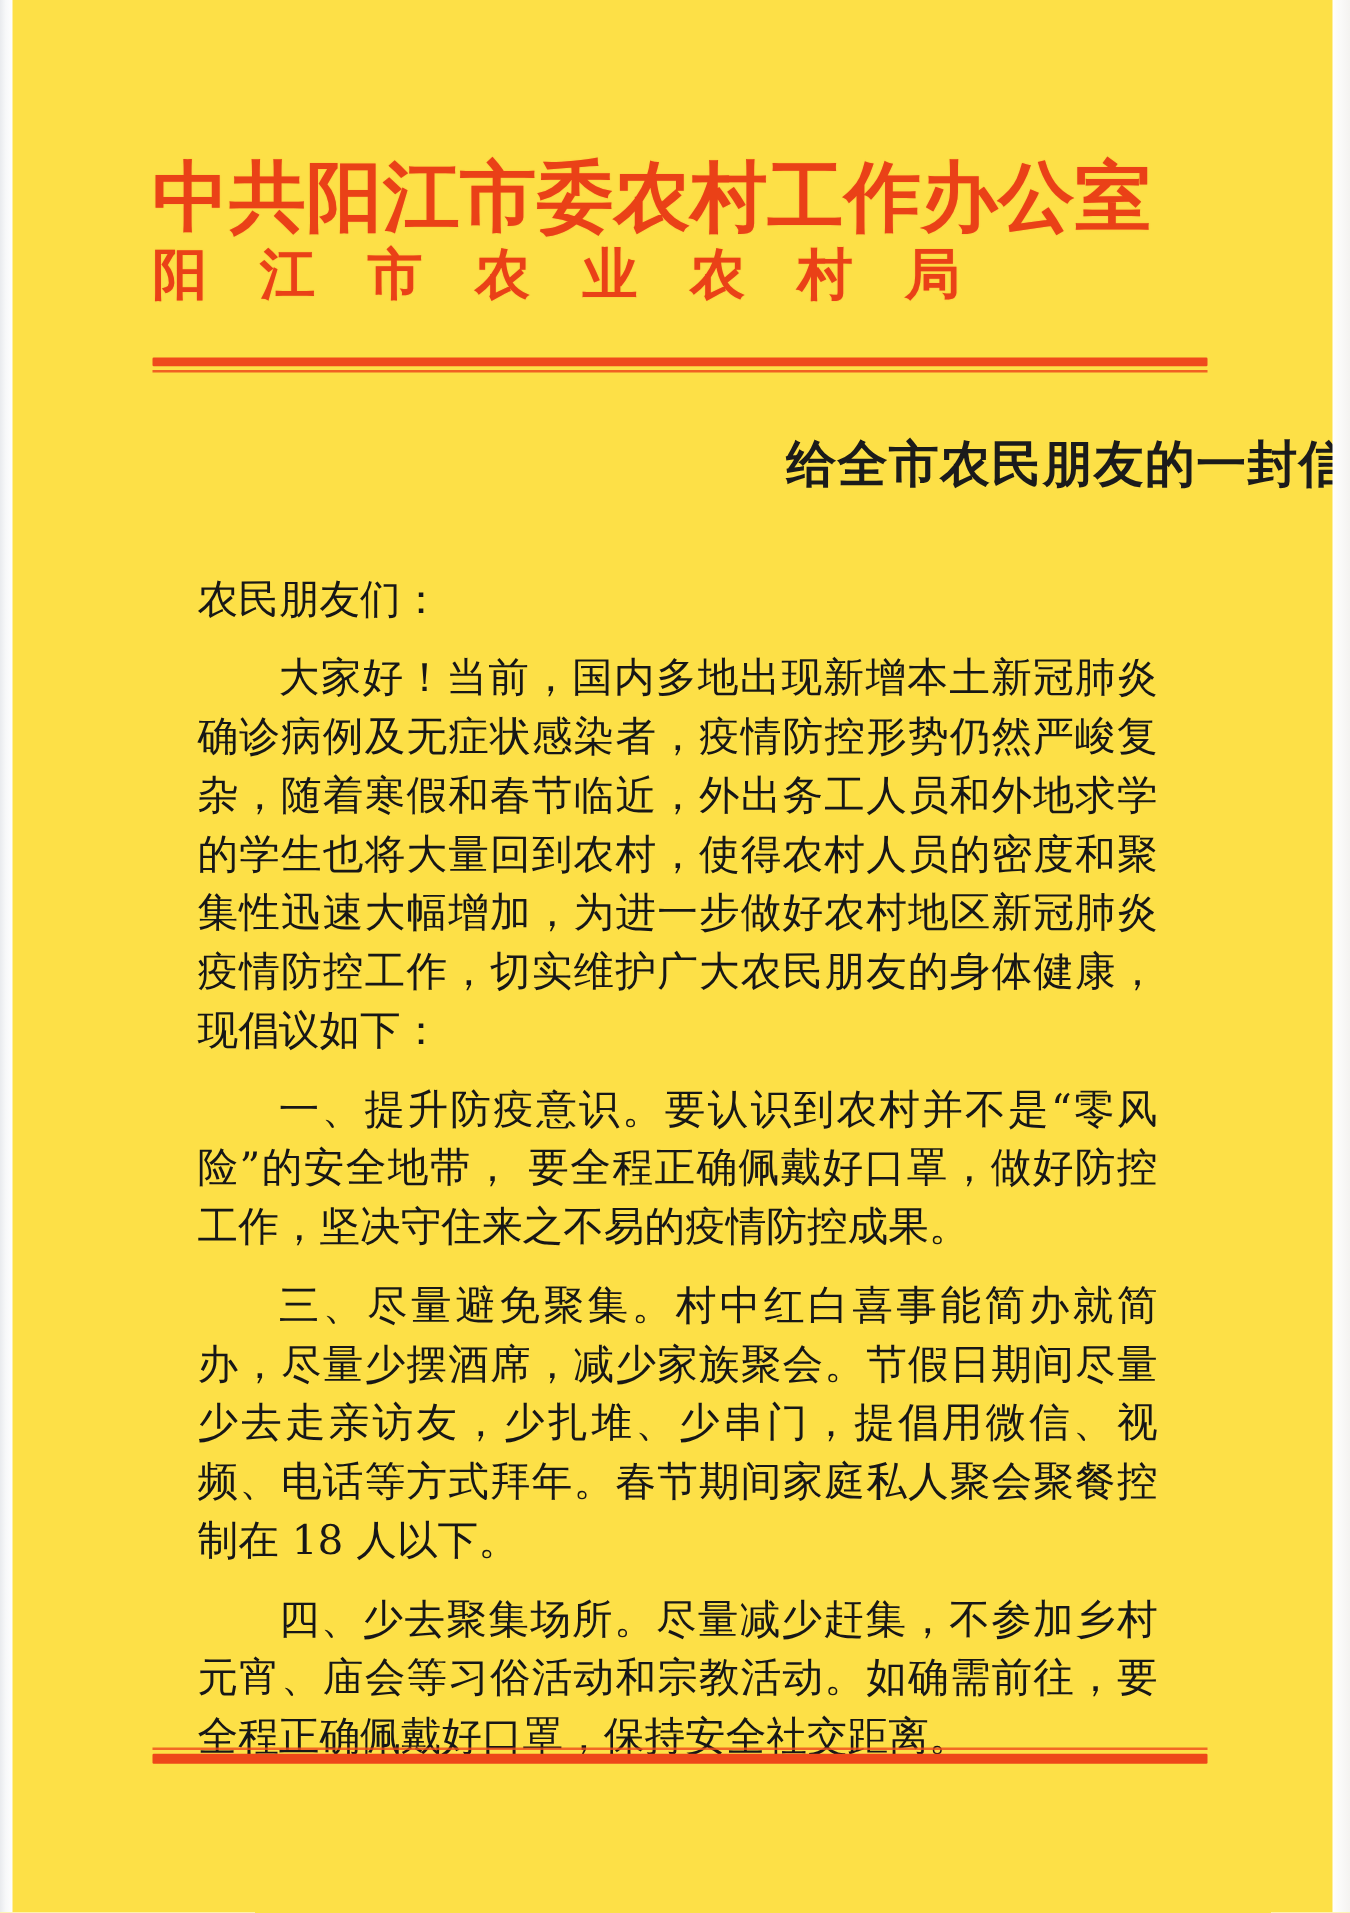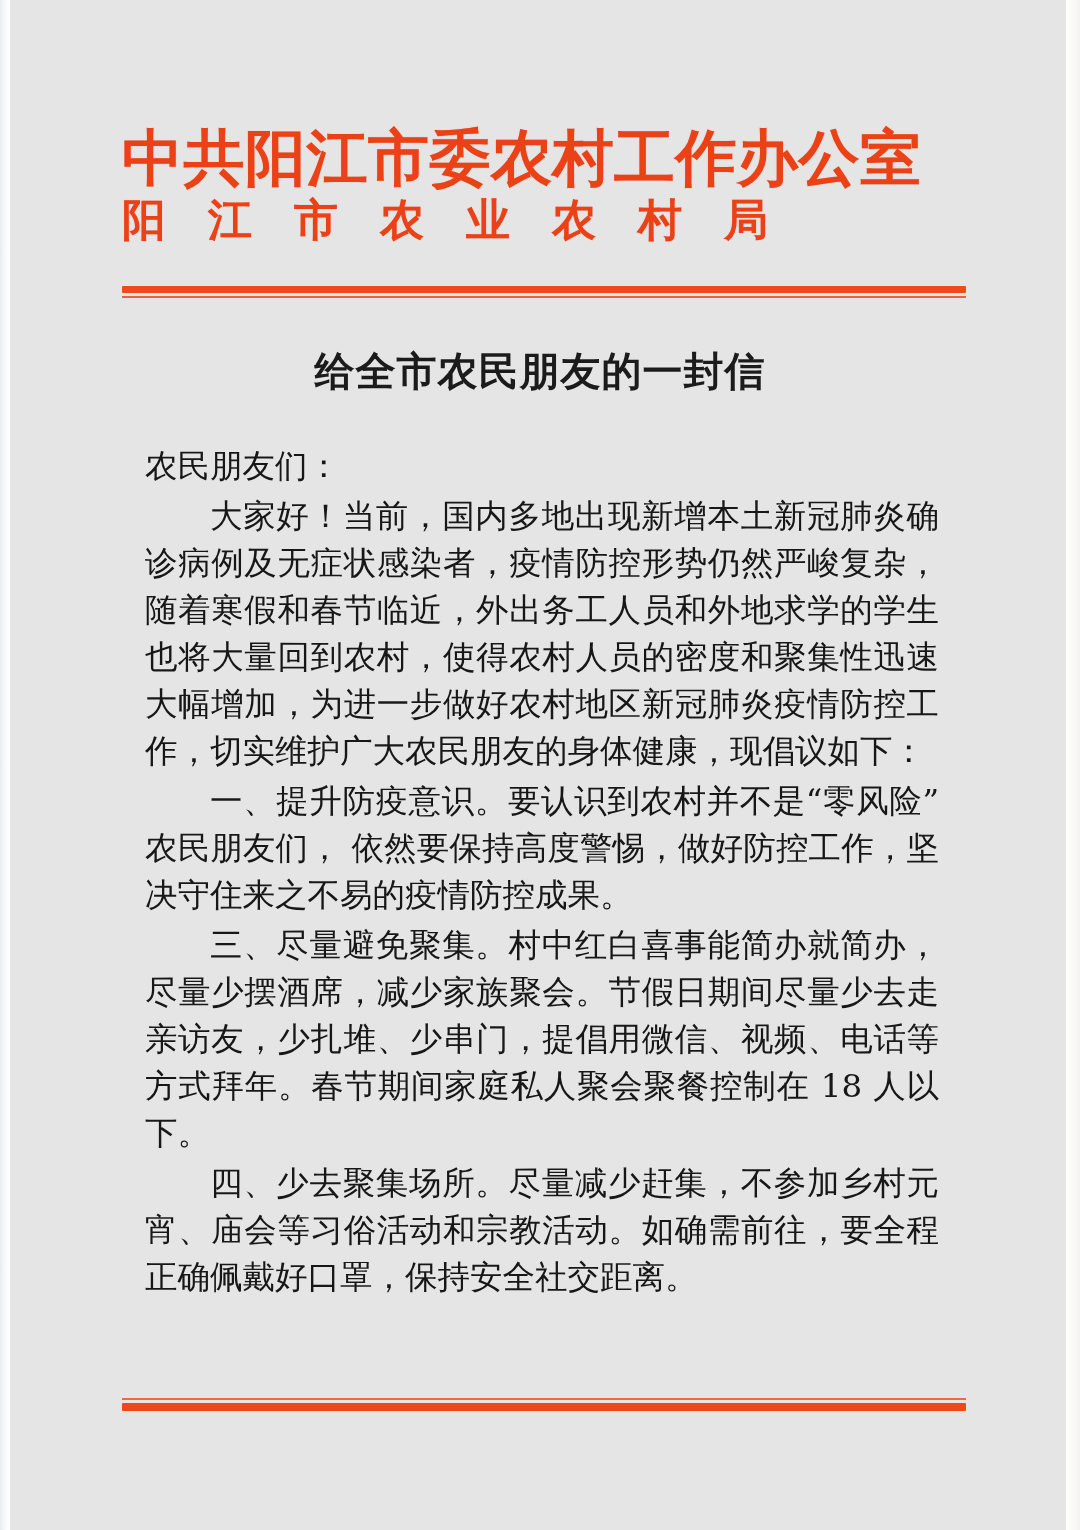--- a/index.html
+++ b/index.html
@@ -11,21 +11,21 @@
 
   body {
     font-family: "Liberation Serif", "DejaVu Serif", serif;
   }
 
   #page {
     position: relative;
     width: 1080px;
     height: 1530px;
     margin: 0 auto;
-    background: #e5e5e5;
+    background: #fde047;
     overflow: hidden;
   }
 
   
   #page::before {
     content: "";
     position: absolute;
     left: 0; top: 0;
     width: 10px; height: 100%;
     background: linear-gradient(to right, #e9ebee 0%, #f7f8f9 45%, #ffffff 100%);
@@ -92,21 +92,21 @@
     background: #ef4a1c;
     opacity: .85;
   }
 
   
   .doc-title {
     position: absolute;
     left: 0;
     top: 344px;
     width: 1080px;
-    text-align: center;
+    text-align: right;
     color: #1b1b1b;
     font-family: "DejaVu Serif", "Liberation Serif", serif;
     font-weight: bold;
     font-size: 40px;
     letter-spacing: 1px;
   }
 
   
   .body-copy {
     position: absolute;
@@ -115,21 +115,21 @@
     width: 800px;
     color: #171717;
     font-family: "DejaVu Serif", "Liberation Serif", serif;
     font-size: 32.5px;
     line-height: 47px;
     text-align: justify;
     text-justify: inter-character;
   }
 
   .para {
-    margin: 3px;
+    margin: 16px;
     text-indent: 0;
   }
   .para.indent {
     text-indent: 2em;
   }
 
   
   .rule-bottom {
     position: absolute;
     left: 122px;
@@ -161,21 +161,21 @@
     <div class="rule-thick"></div>
     <div class="rule-gap"></div>
     <div class="rule-thin"></div>
   </div>
 
   <div class="doc-title">给全市农民朋友的一封信</div>
 
   <div class="body-copy">
     <p class="para">农民朋友们：</p>
     <p class="para indent">大家好！当前，国内多地出现新增本土新冠肺炎确诊病例及无症状感染者，疫情防控形势仍然严峻复杂，随着寒假和春节临近，外出务工人员和外地求学的学生也将大量回到农村，使得农村人员的密度和聚集性迅速大幅增加，为进一步做好农村地区新冠肺炎疫情防控工作，切实维护广大农民朋友的身体健康，现倡议如下：</p>
-    <p class="para indent">一、提升防疫意识。要认识到农村并不是“零风险”农民朋友们， 依然要保持高度警惕，做好防控工作，坚决守住来之不易的疫情防控成果。</p>
+    <p class="para indent">一、提升防疫意识。要认识到农村并不是“零风险”的安全地带， 要全程正确佩戴好口罩，做好防控工作，坚决守住来之不易的疫情防控成果。</p>
     <p class="para indent">三、尽量避免聚集。村中红白喜事能简办就简办，尽量少摆酒席，减少家族聚会。节假日期间尽量少去走亲访友，少扎堆、少串门，提倡用微信、视频、电话等方式拜年。春节期间家庭私人聚会聚餐控制在 18 人以下。</p>
     <p class="para indent">四、少去聚集场所。尽量减少赶集，不参加乡村元宵、庙会等习俗活动和宗教活动。如确需前往，要全程正确佩戴好口罩，保持安全社交距离。</p>
   </div>
 
   <div class="rule-bottom">
     <div class="rule-thin-top"></div>
     <div class="rule-thick"></div>
   </div>
 
 </div>

